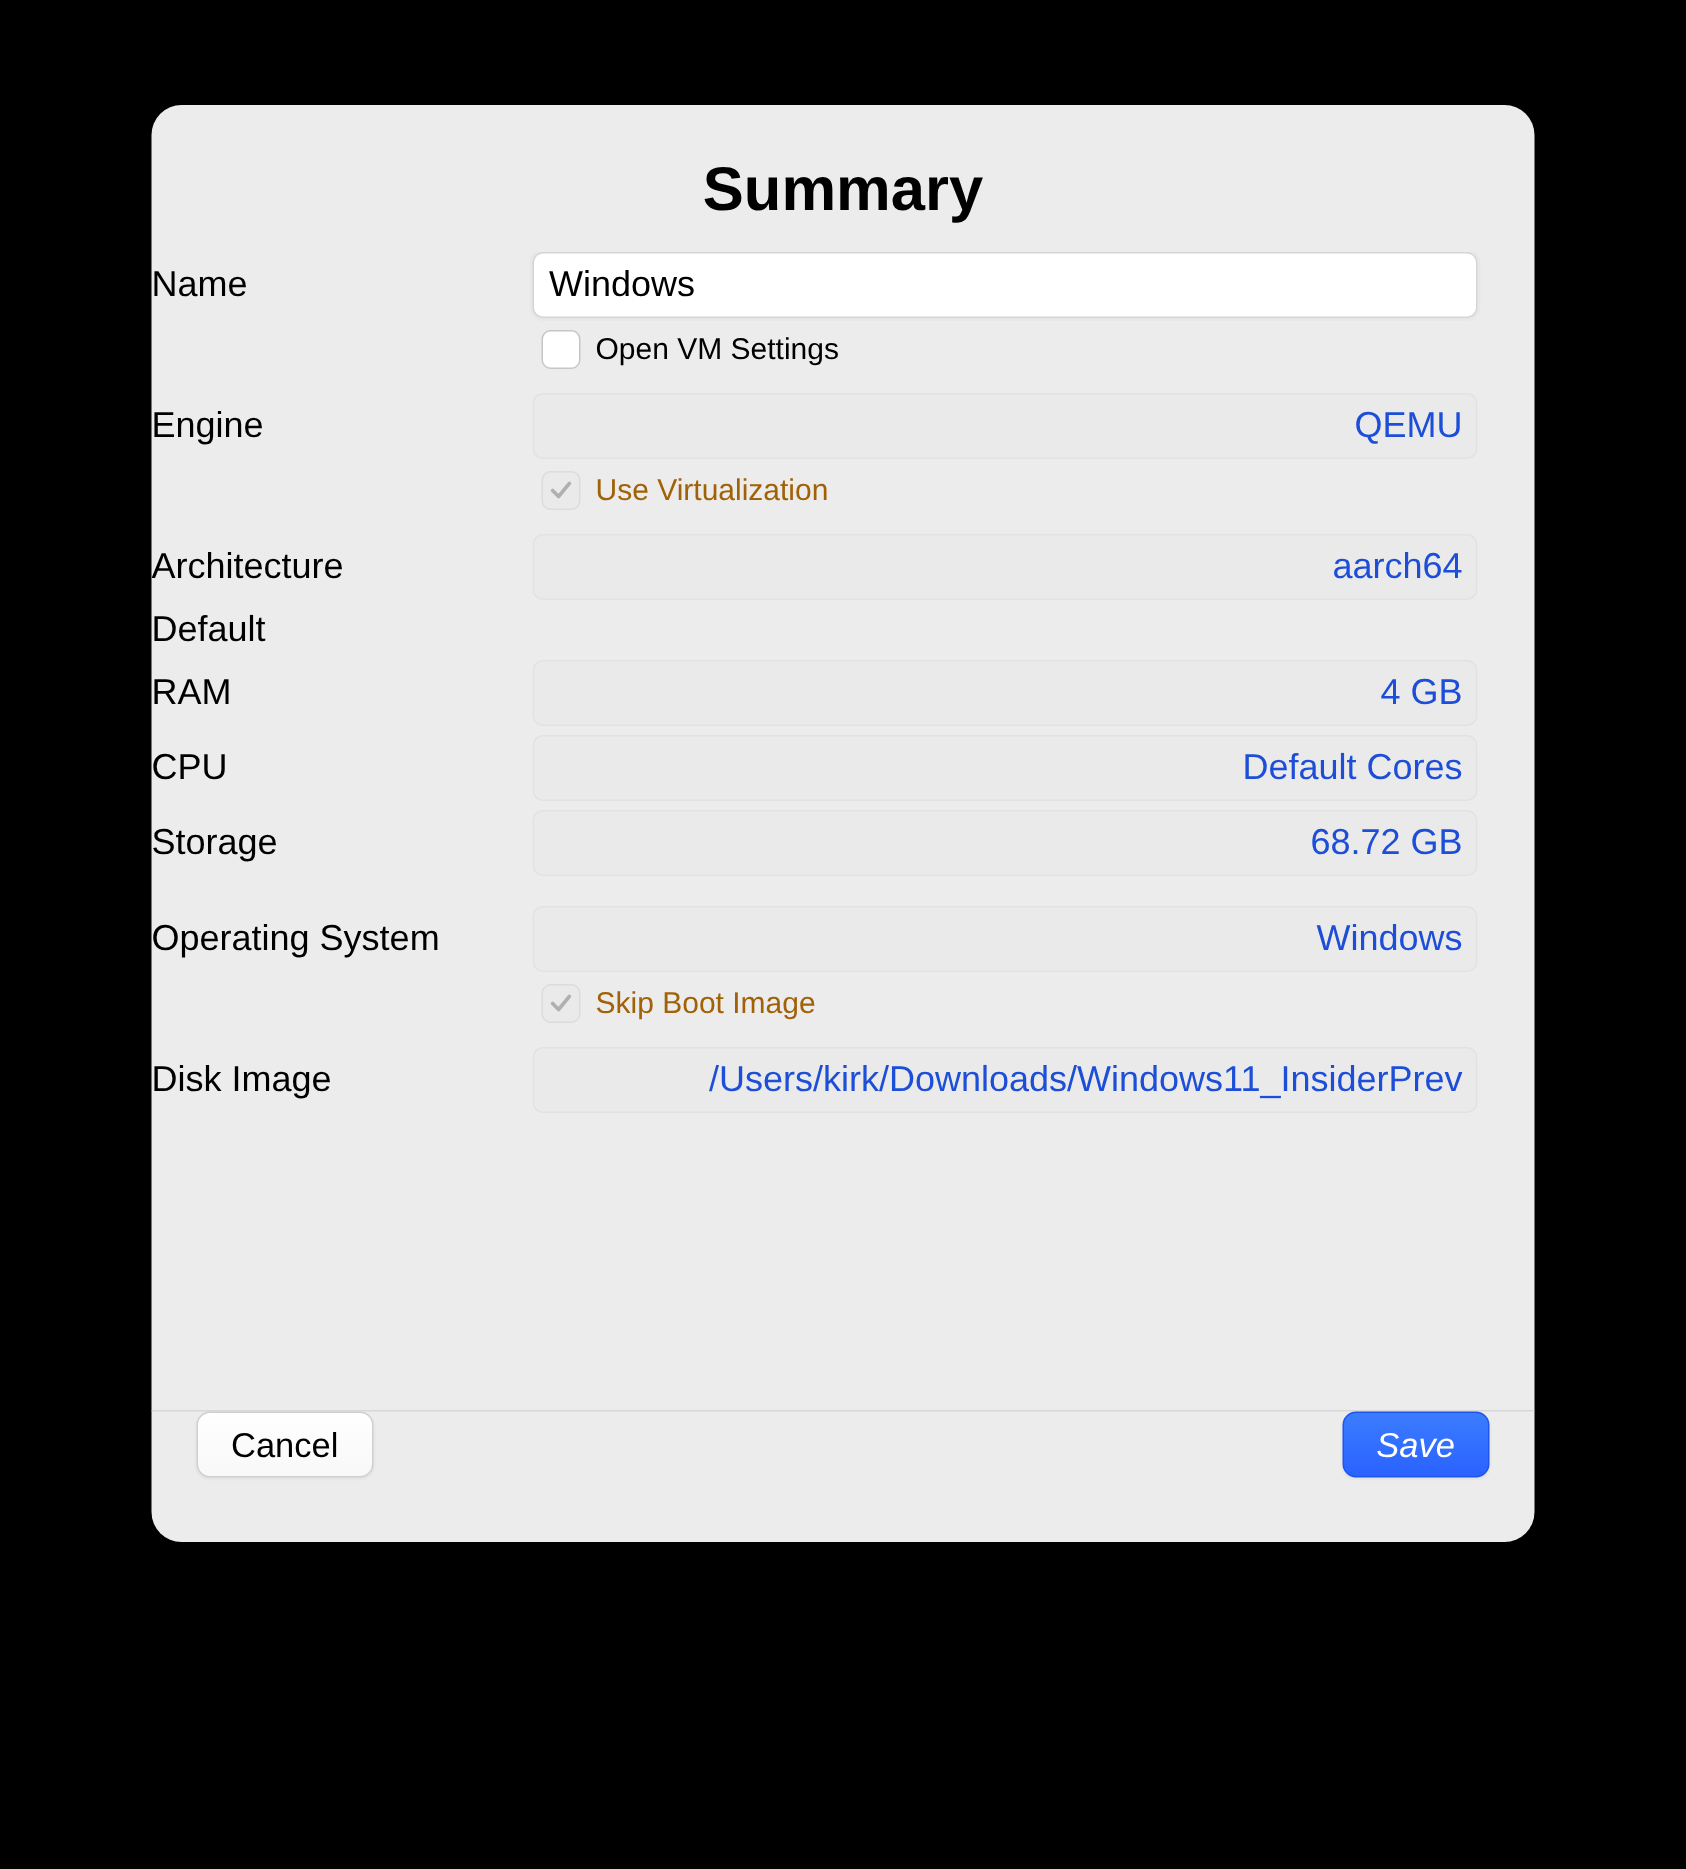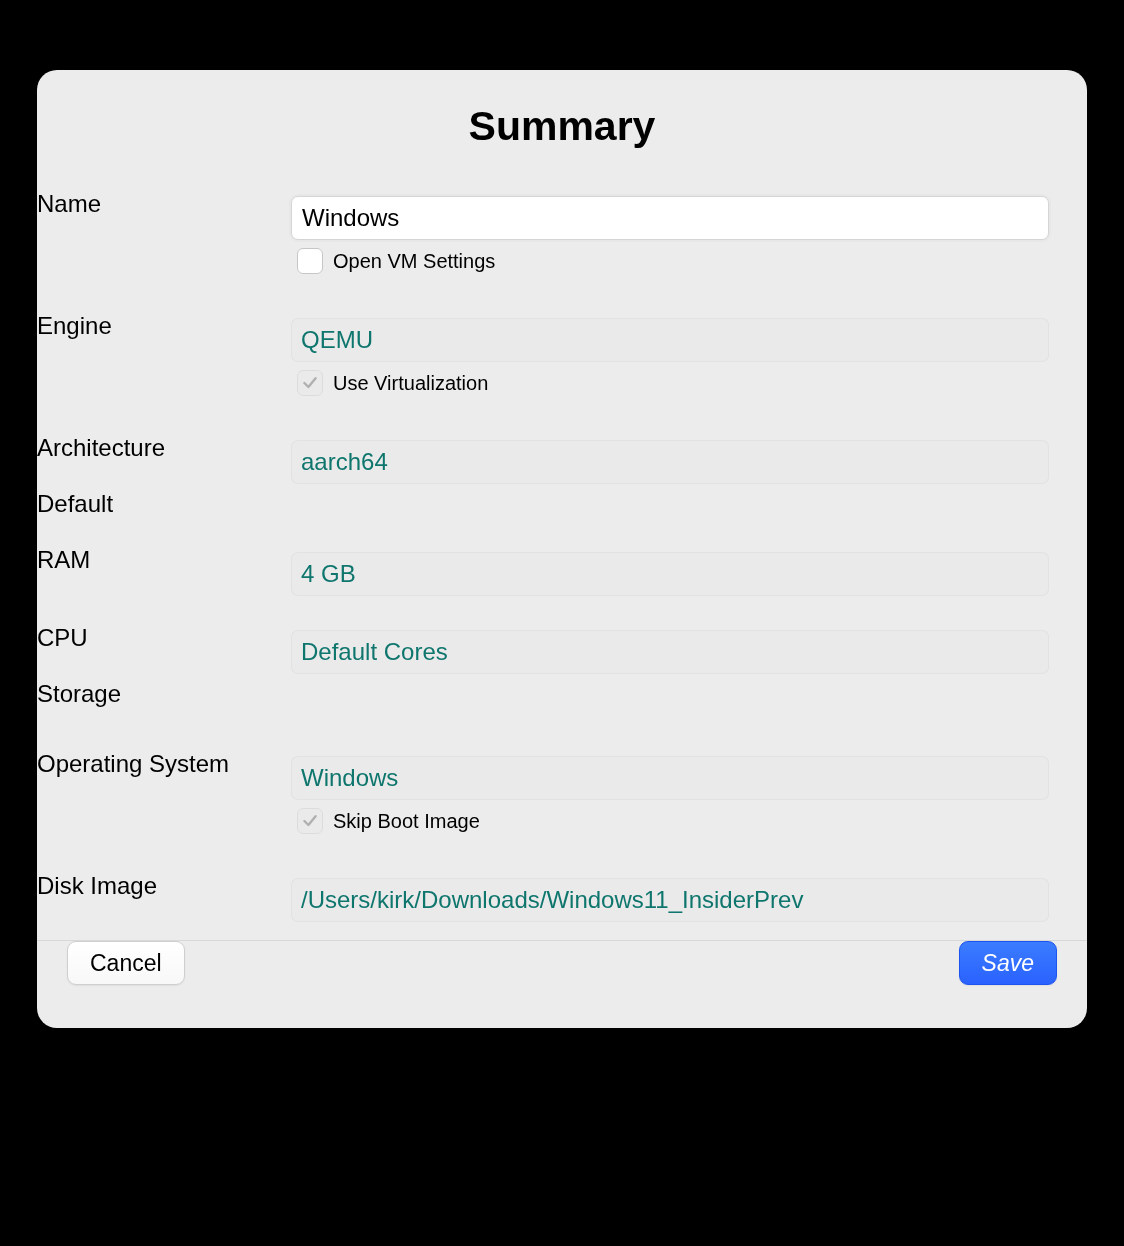--- a/index.html
+++ b/index.html
@@ -7,21 +7,21 @@
       width: 1124px;
       height: 1246px;
       background: #000;
       font-family: -apple-system, "Helvetica Neue", Helvetica, Arial, sans-serif;
       display: flex;
       align-items: flex-start;
       justify-content: center;
       padding-top: 70px;
     }
     .dialog {
-      width: 1050px;
+      width: 922px;
       height: 958px;
       background: #ececec;
       border-radius: 20px;
       box-shadow: 0 25px 60px rgba(0,0,0,.55), 0 0 0 1px rgba(0,0,0,.06);
       display: flex;
       flex-direction: column;
       overflow: hidden;
     }
     .title {
       font-size: 41px;
@@ -54,51 +54,52 @@
       gap: 14px;
       margin-bottom: 6px;
     }
     .label {
       width: 240px;
       text-align: left;
       font-size: 24px;
       color: #000;
       padding-right: 4px;
     }
-    .field-col { flex: 1; margin-top: 28px; }
+    .field-col { flex: 1; }
     .field {
       width: 100%;
       height: 44px;
       font-size: 24px;
       padding: 0 10px;
       border: 1px solid #d5d5d5;
       border-radius: 7px;
       background: #fff;
       color: #000;
       font-family: inherit;
     }
     .field.editable {
       box-shadow: 0 0 0 2px rgba(0,0,0,.02);
     }
     .field.readonly {
       background: #eaeaea;
-      color: #0f766e;
+      color: #1d4ed8;
       border: none;
       box-shadow: inset 0 0 0 1px #e2e2e2;
+      text-align: right;
     }
 
     .check-row {
       display: flex;
       align-items: center;
       gap: 10px;
       margin: 8px 0 16px 260px;
       font-size: 20px;
       color: #000;
     }
-    .check-row.disabled { color: #000000; }
+    .check-row.disabled { color: #a16207; }
     .cbox {
       width: 26px; height: 26px;
       border-radius: 6px;
       background: #fff;
       border: 1px solid #c6c6c6;
       display: flex; align-items: center; justify-content: center;
       font-size: 18px; color: #b0b0b0;
     }
     .cbox.disabled {
       background: #eaeaea;
@@ -192,20 +193,23 @@
 
       <div class="row">
         <div class="label">CPU</div>
         <div class="field-col">
           <input class="field readonly" type="text" readonly="" value="Default Cores" style="">
         </div>
       </div>
 
       <div class="row">
         <div class="label">Storage</div>
+        <div class="field-col">
+          <input class="field readonly" type="text" readonly="" value="68.72 GB" style="">
+        </div>
       </div>
 
       <div class="group-gap"></div>
 
       <div class="row">
         <div class="label">Operating System</div>
         <div class="field-col">
           <input class="field readonly" type="text" readonly="" value="Windows" style="">
         </div>
       </div>

